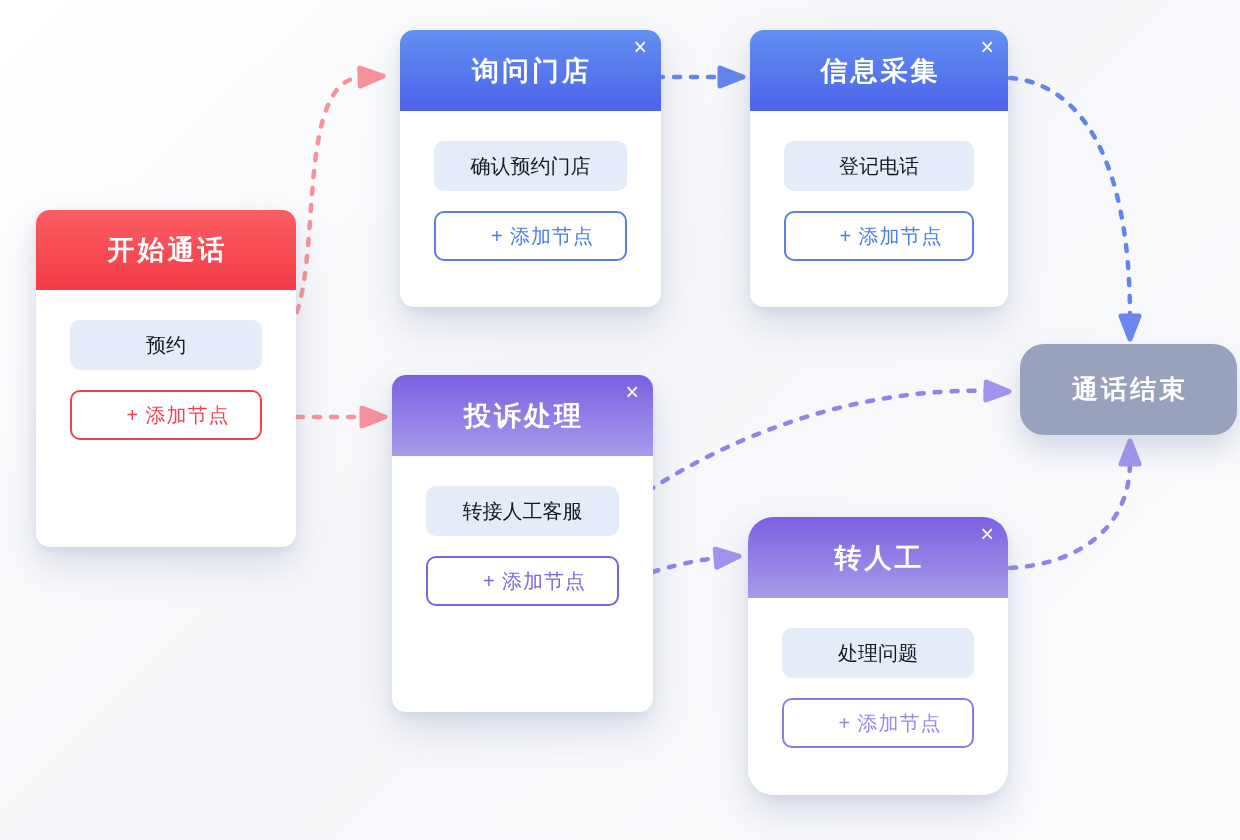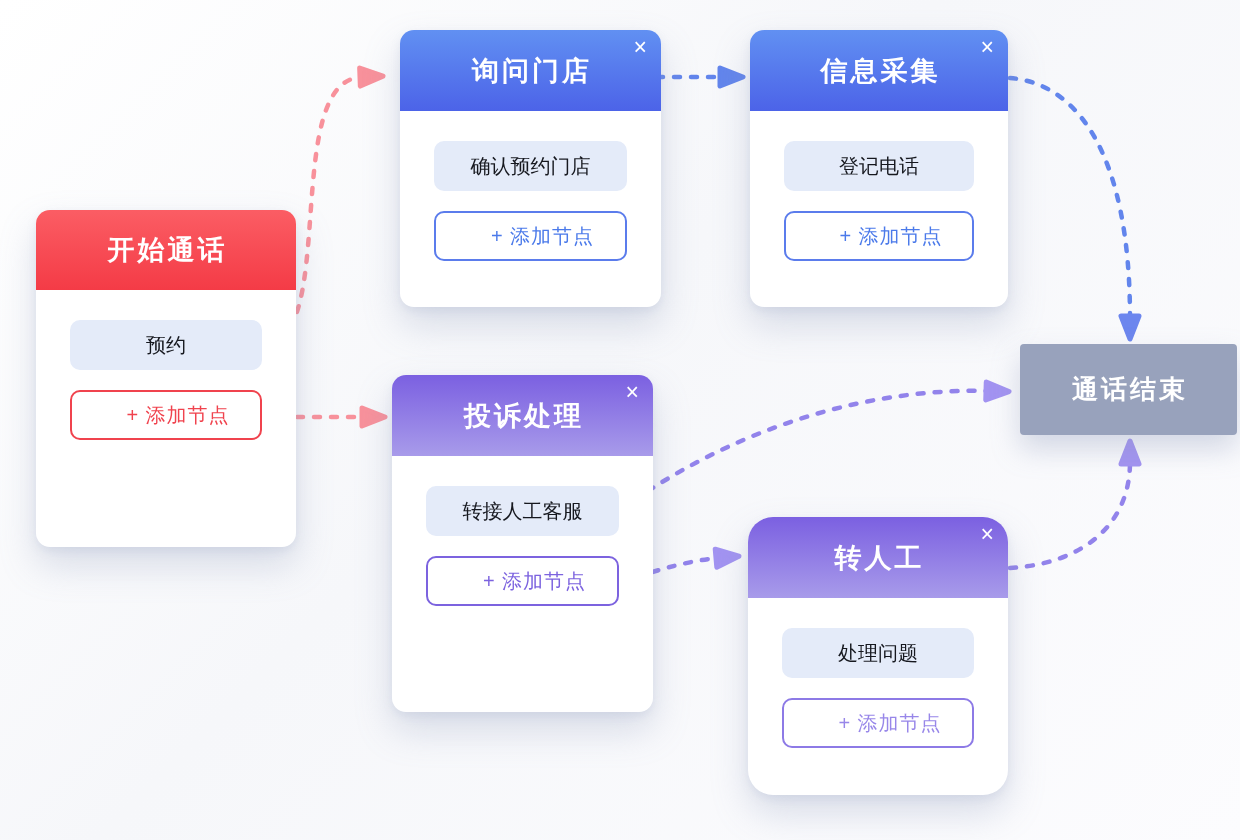--- a/index.html
+++ b/index.html
@@ -87,21 +87,21 @@
   .node-start        { left: 36px;  top: 210px; width: 260px; height: 337px; }
   .node-ask-store    { left: 400px; top: 30px;  width: 261px; height: 277px; }
   .node-info-collect { left: 750px; top: 30px;  width: 258px; height: 277px; }
   .node-complaint    { left: 392px; top: 375px; width: 261px; height: 337px; }
   .node-to-human     { left: 748px; top: 517px; width: 260px; height: 278px; border-radius: 25px; }
 
   .node-end {
     position: absolute;
     left: 1020px; top: 344px; width: 217px; height: 91px;
     background: #98a2bc;
-    border-radius: 4px;
+    border-radius: 24px;
     display: flex;
     align-items: center;
     justify-content: center;
     color: #ffffff;
     font-size: 26px;
     font-weight: 700;
     letter-spacing: 3px;
     text-indent: 3px;
     box-shadow: 0 14px 28px rgba(140, 152, 185, 0.35);
   }

